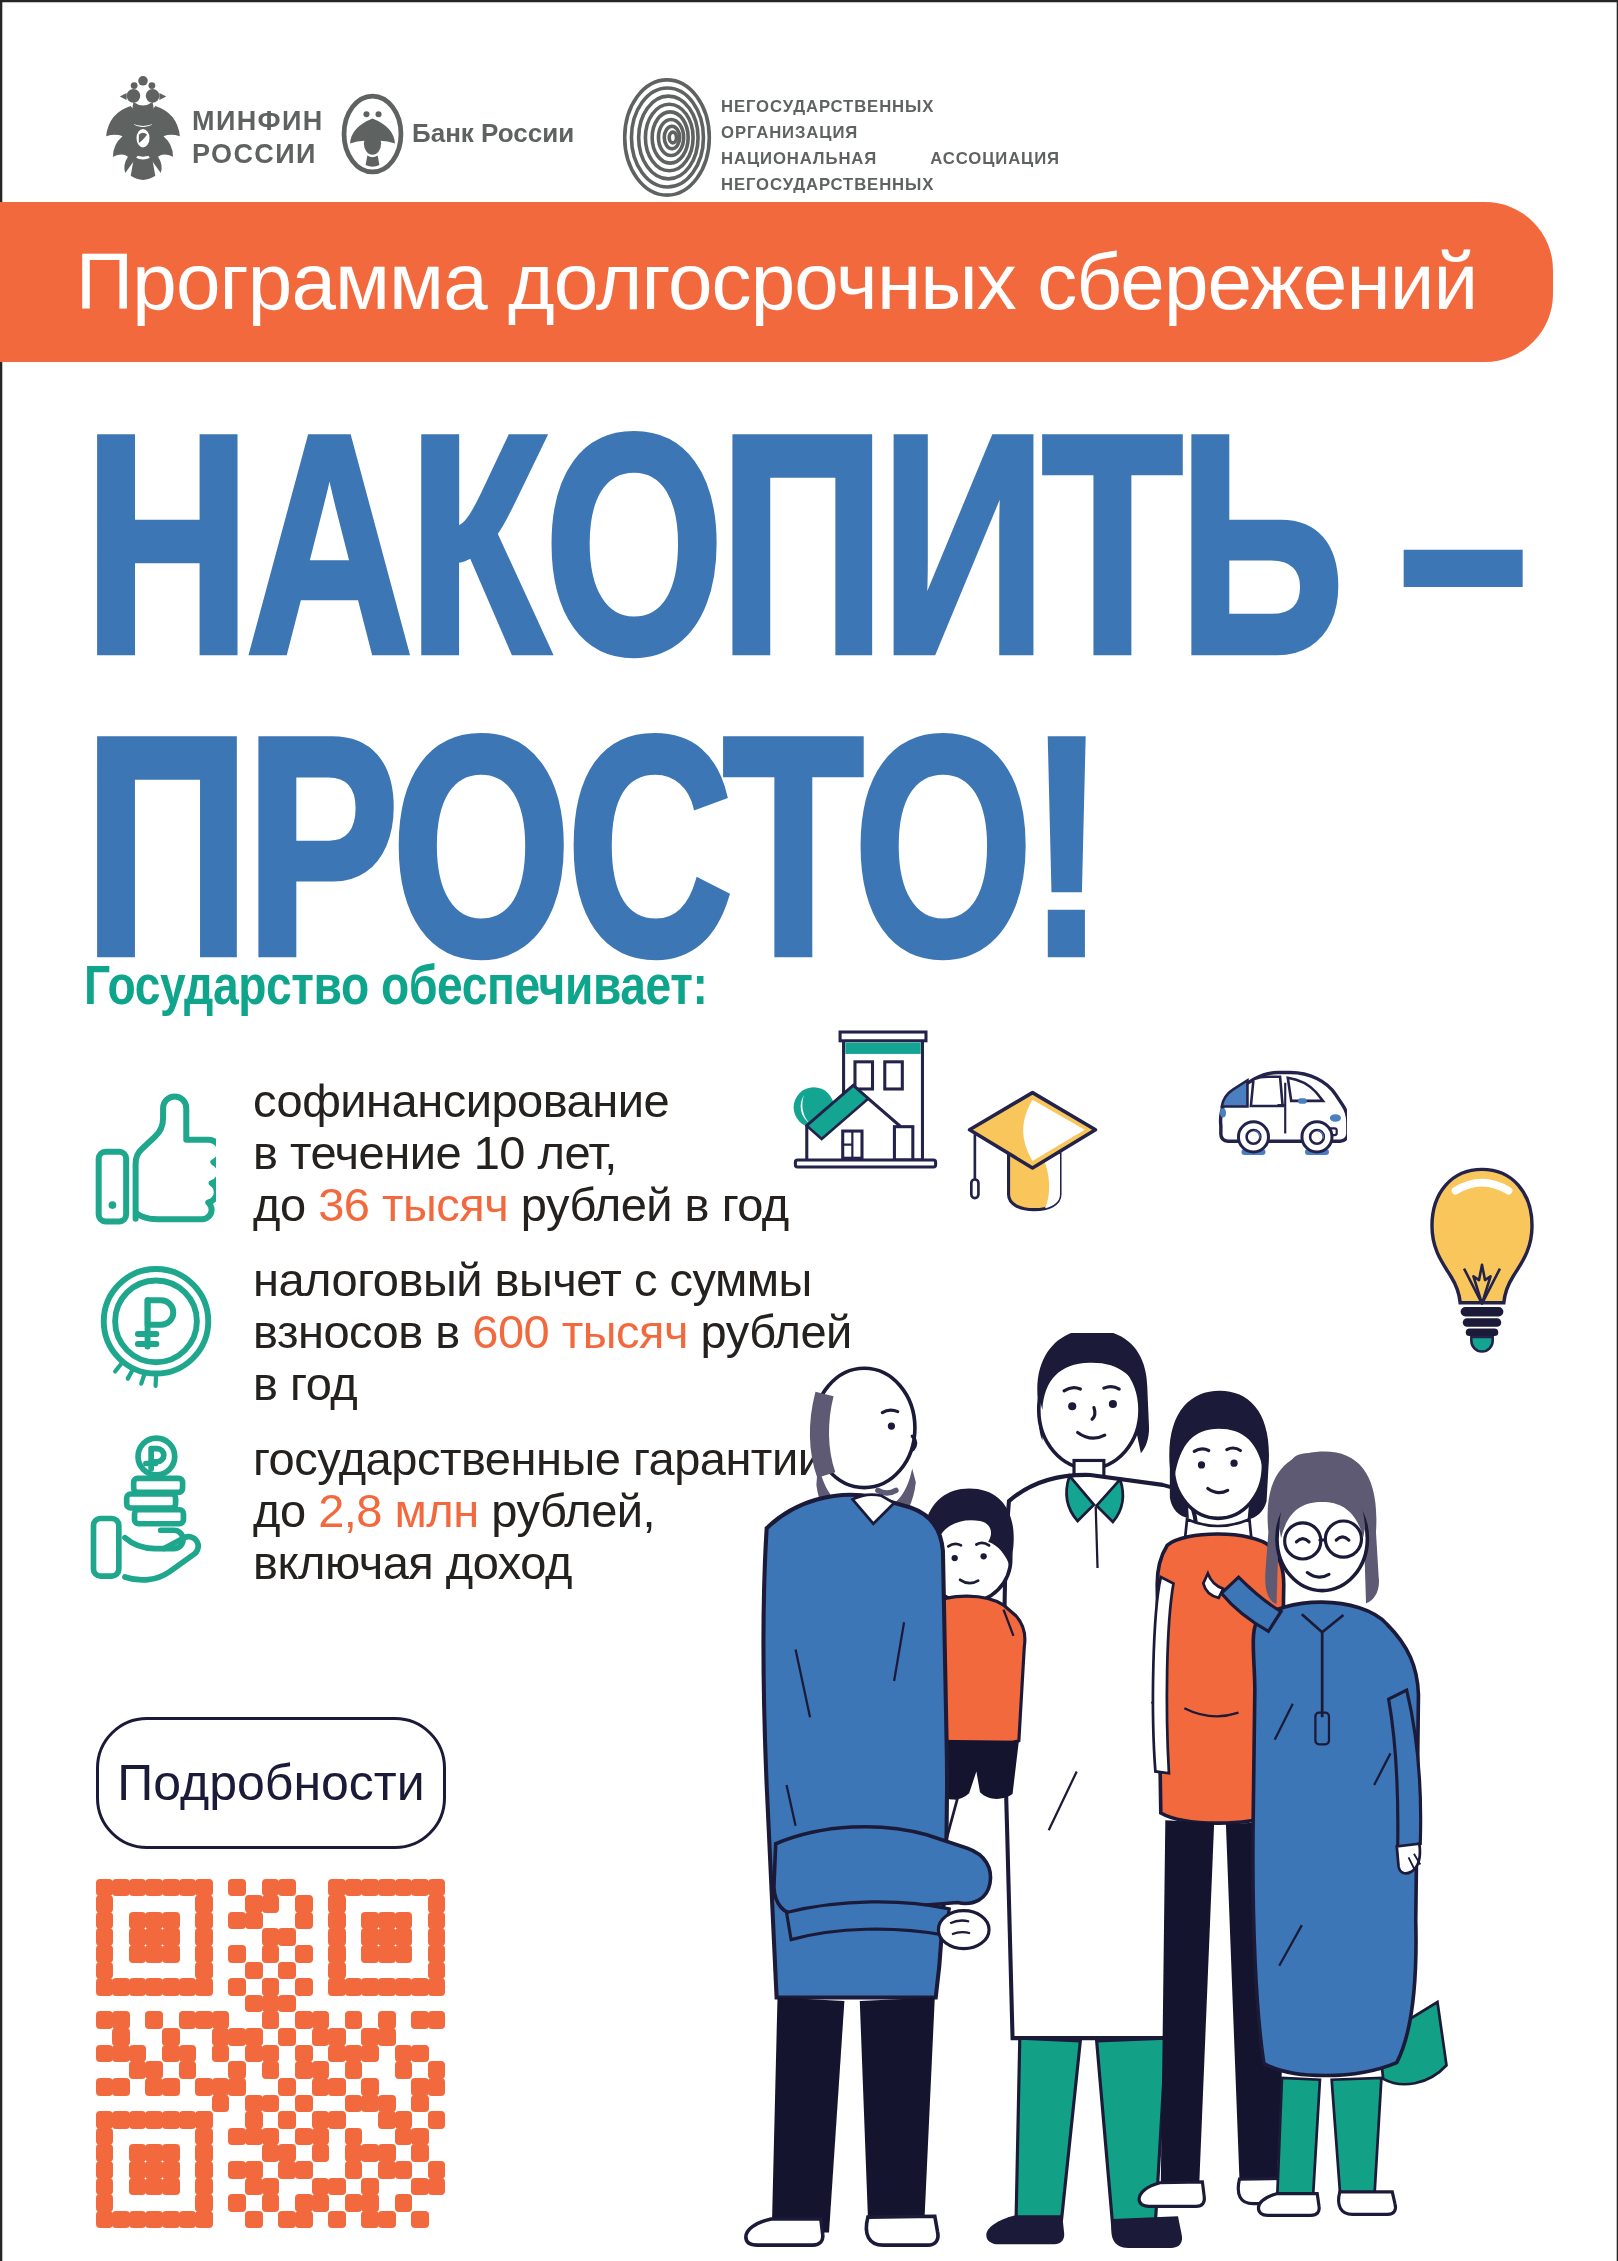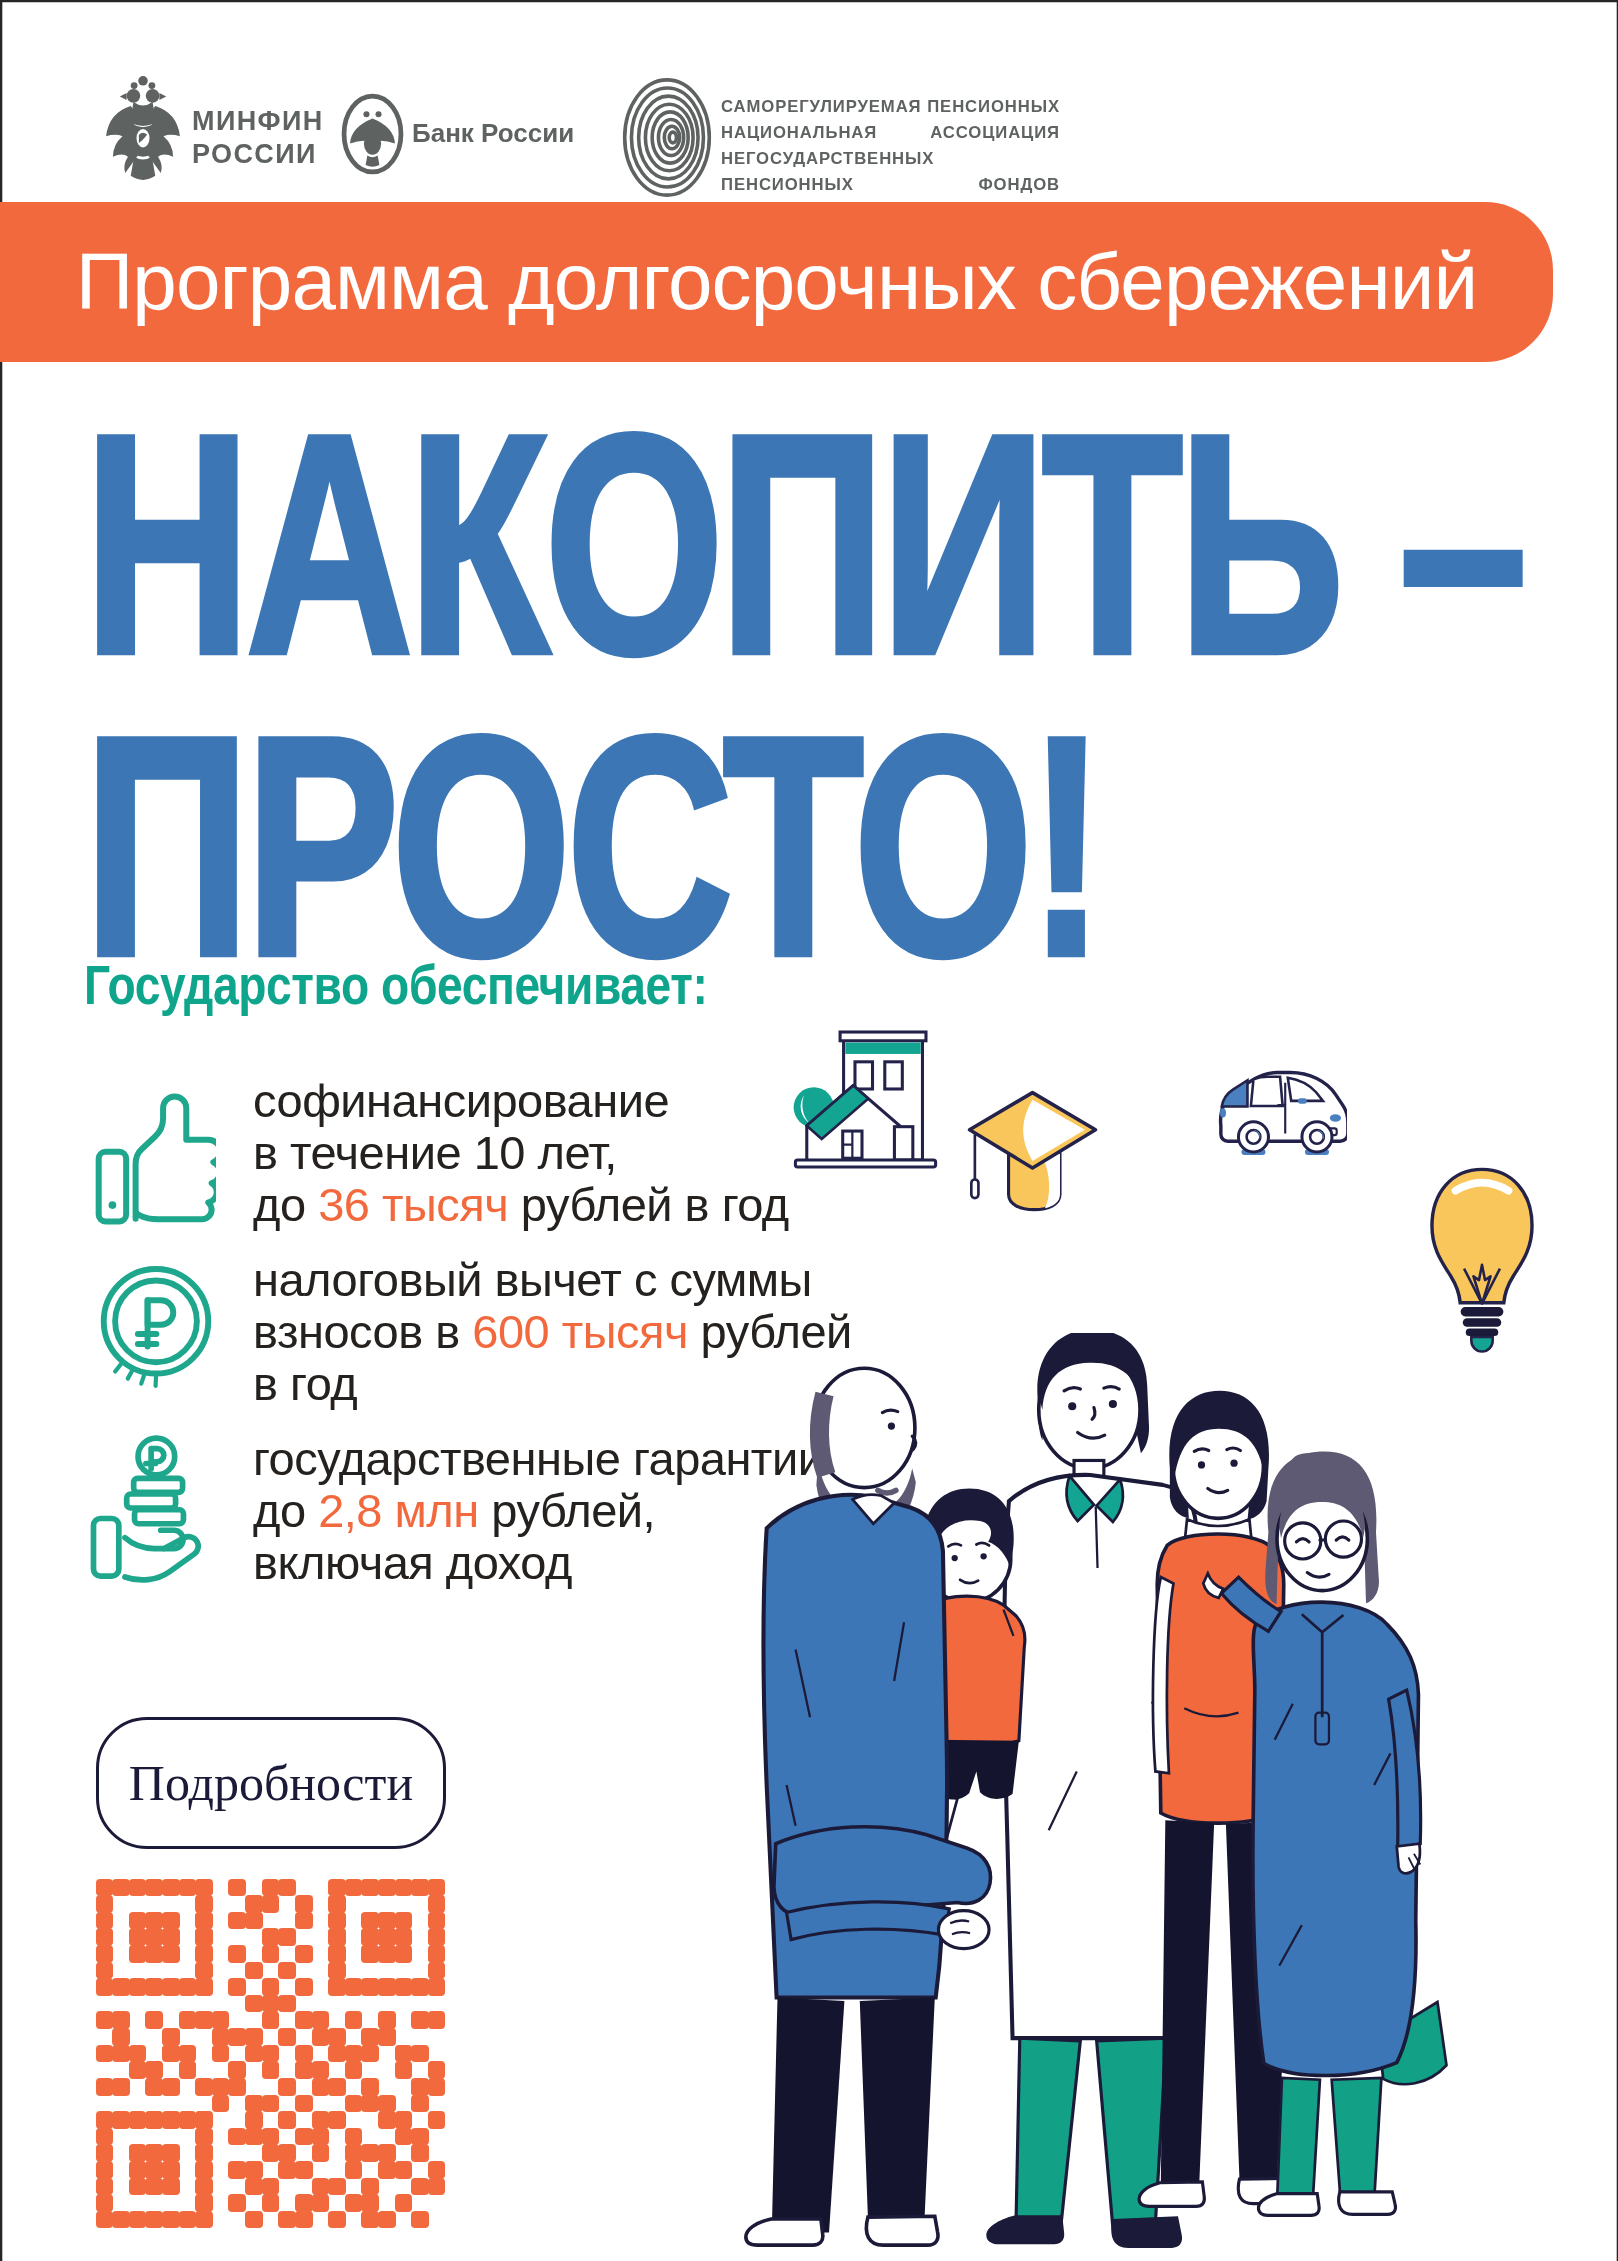--- a/index.html
+++ b/index.html
@@ -25,21 +25,21 @@
     -webkit-text-stroke:6.3px #3C76B4;}
   
   .heading{left:84px;top:953px;color:#0FA58C;font-weight:700;font-size:55px;
     transform:scaleX(.84);transform-origin:left top;white-space:nowrap;letter-spacing:-0.5px;}
   
   .bullet-text{font-size:47px;line-height:52px;letter-spacing:-0.5px;color:#24211F;white-space:nowrap;}
   .bullet-text .em{color:#F2693D;font-weight:400;}
   
   .details-btn{left:96px;top:1717px;width:350px;height:132px;border:3.6px solid #1B1A38;border-radius:51px;
     background:#fff;display:flex;align-items:center;justify-content:center;
-    font-size:50px;color:#1B1A38;box-sizing:border-box;cursor:pointer;font-family:Liberation Serif, serif;}
+    font-size:50px;color:#1B1A38;box-sizing:border-box;cursor:pointer;}
   
   .qr{left:96px;top:1879px;width:349px;height:349px;display:grid;
     grid-template-columns:repeat(21,1fr);grid-template-rows:repeat(21,1fr);}
   .qr div.qm{background:#F2693D;border-radius:4.1px;margin:-0.5px;}
   svg{display:block;}
 </style>
 </head>
 <body>
 
 <div class="poster">
@@ -85,21 +85,21 @@
       <ellipse cx="101" cy="136" rx="80" ry="110"></ellipse>
       <ellipse cx="103" cy="136" rx="66" ry="92"></ellipse>
       <ellipse cx="105" cy="136" rx="53" ry="74"></ellipse>
       <ellipse cx="107" cy="136" rx="40" ry="57"></ellipse>
       <ellipse cx="109" cy="136" rx="28" ry="40"></ellipse>
       <ellipse cx="111" cy="136" rx="17" ry="25"></ellipse>
       <ellipse cx="113" cy="136" rx="8" ry="12"></ellipse>
     </g>
   </svg>
   <div class="abs logo-grey napf-text">
-    <div>САМОРЕГУЛИРУЕМАЯ ПЕНСИОННЫХ</div>
+    <div>НЕГОСУДАРСТВЕННЫХ ОРГАНИЗАЦИЯ</div>
     <div>НАЦИОНАЛЬНАЯ АССОЦИАЦИЯ</div>
     <div>НЕГОСУДАРСТВЕННЫХ</div>
     <div>ПЕНСИОННЫХ ФОНДОВ</div>
   </div>
 
   <div class="abs banner">
     <div class="banner-text">Программа долгосрочных сбережений</div>
   </div>
 
   <div class="abs title">

